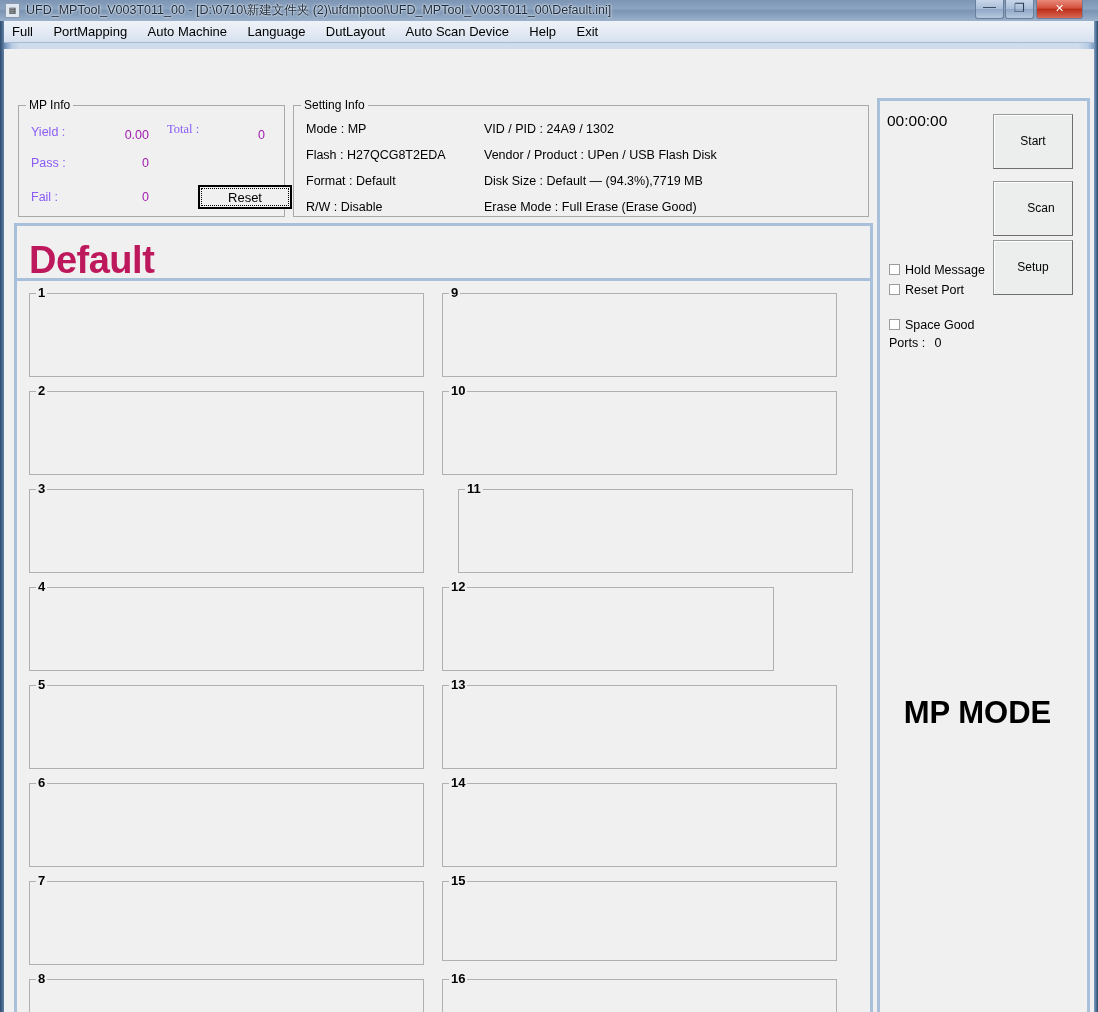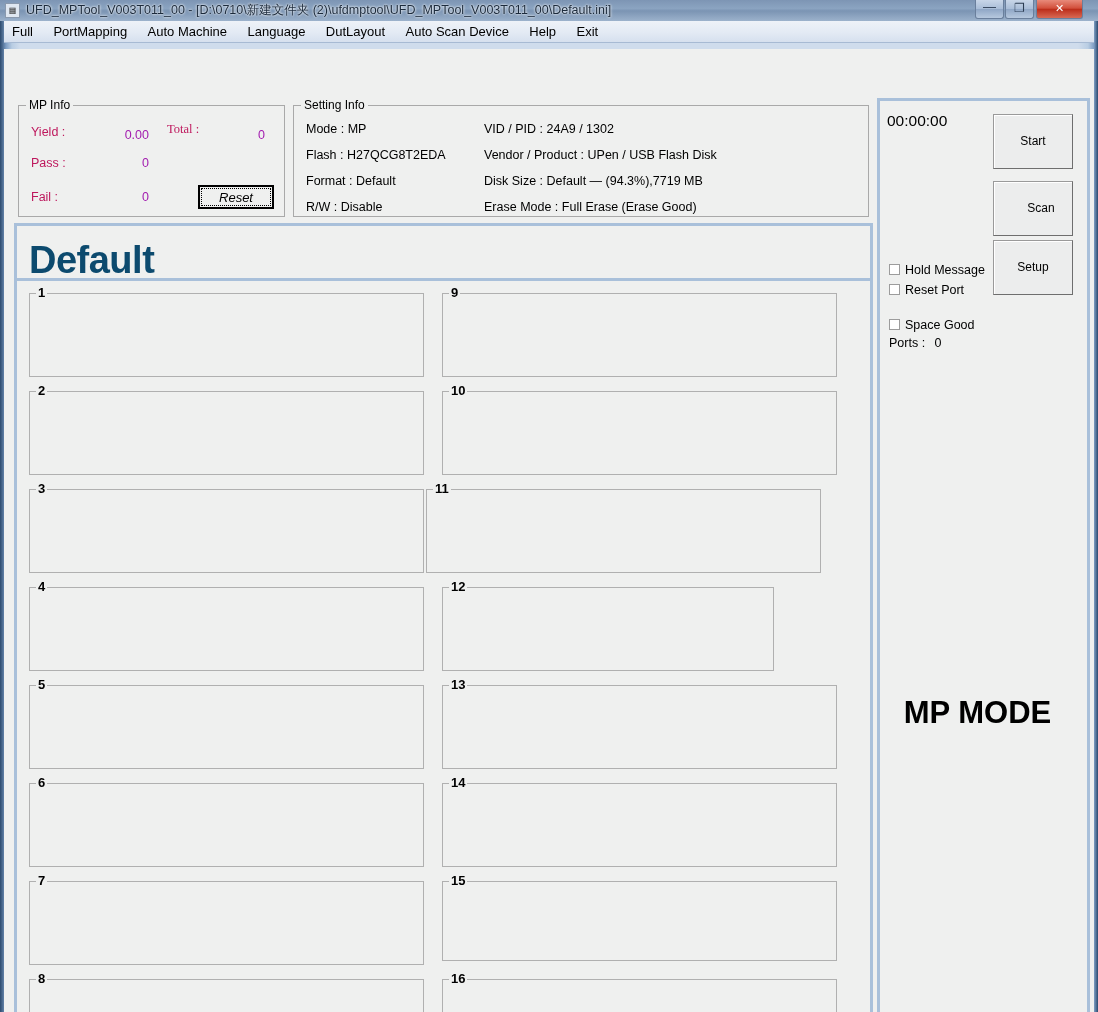--- a/index.html
+++ b/index.html
@@ -137,41 +137,40 @@
     color: #000;
     line-height: 14px;
     white-space: nowrap;
   }
 
   
   #mpinfo { left: 14px; top: 56px; width: 267px; height: 112px; }
   .kv-label {
     position: absolute;
     font-size: 12.5px;
-    color: #be185d;
+    color: #8b5cf6;
     white-space: nowrap;
   }
   .kv-value {
     position: absolute;
     font-size: 12.5px;
     color: #a21caf;
     text-align: right;
     white-space: nowrap;
   }
 
   #reset-btn {
     position: absolute;
     left: 179px; top: 79px;
-    width: 76px; height: 24px;
+    width: 94px; height: 24px;
     background: #eff0ef;
     border: 2px solid #000;
     box-sizing: border-box;
     cursor: default;
     padding: 0;
-    font-style: italic;
   }
   #reset-btn .inner {
     position: absolute;
     left: 1px; top: 1px; right: 1px; bottom: 1px;
     border: 1px dotted #000;
     box-sizing: border-box;
     font-size: 13px;
     color: #000;
     text-align: center;
     line-height: 18px;
@@ -197,21 +196,21 @@
     border-bottom: none;
     background: #eff0ef;
     box-sizing: border-box;
   }
   #default-title {
     position: absolute;
     left: 12px;
     top: 14px;
     font-size: 38px;
     font-weight: bold;
-    color: #0c4a6e;
+    color: #be185d;
     letter-spacing: -0.5px;
     line-height: 40px;
   }
   #ports-area {
     position: absolute;
     left: 0px;
     top: 52px;
     width: 853px;
     height: 740px;
     border-top: 3px solid #a9c0da;
@@ -423,21 +422,21 @@
         </div>
 
         <div class="port-box" style="left:425px; top:12px;  width:395px; height:84px;">
           <span class="pb-legend">9</span>
           <span class="port-status"></span>
         </div>
         <div class="port-box" style="left:425px; top:110px; width:395px; height:84px;">
           <span class="pb-legend">10</span>
           <span class="port-status"></span>
         </div>
-        <div class="port-box" style="left:409px; top:208px; width:395px; height:84px;">
+        <div class="port-box" style="left:441px; top:208px; width:395px; height:84px;">
           <span class="pb-legend">11</span>
           <span class="port-status"></span>
         </div>
         <div class="port-box" style="left:425px; top:306px; width:332px; height:84px;">
           <span class="pb-legend">12</span>
           <span class="port-status"></span>
         </div>
         <div class="port-box" style="left:425px; top:404px; width:395px; height:84px;">
           <span class="pb-legend">13</span>
           <span class="port-status"></span>

